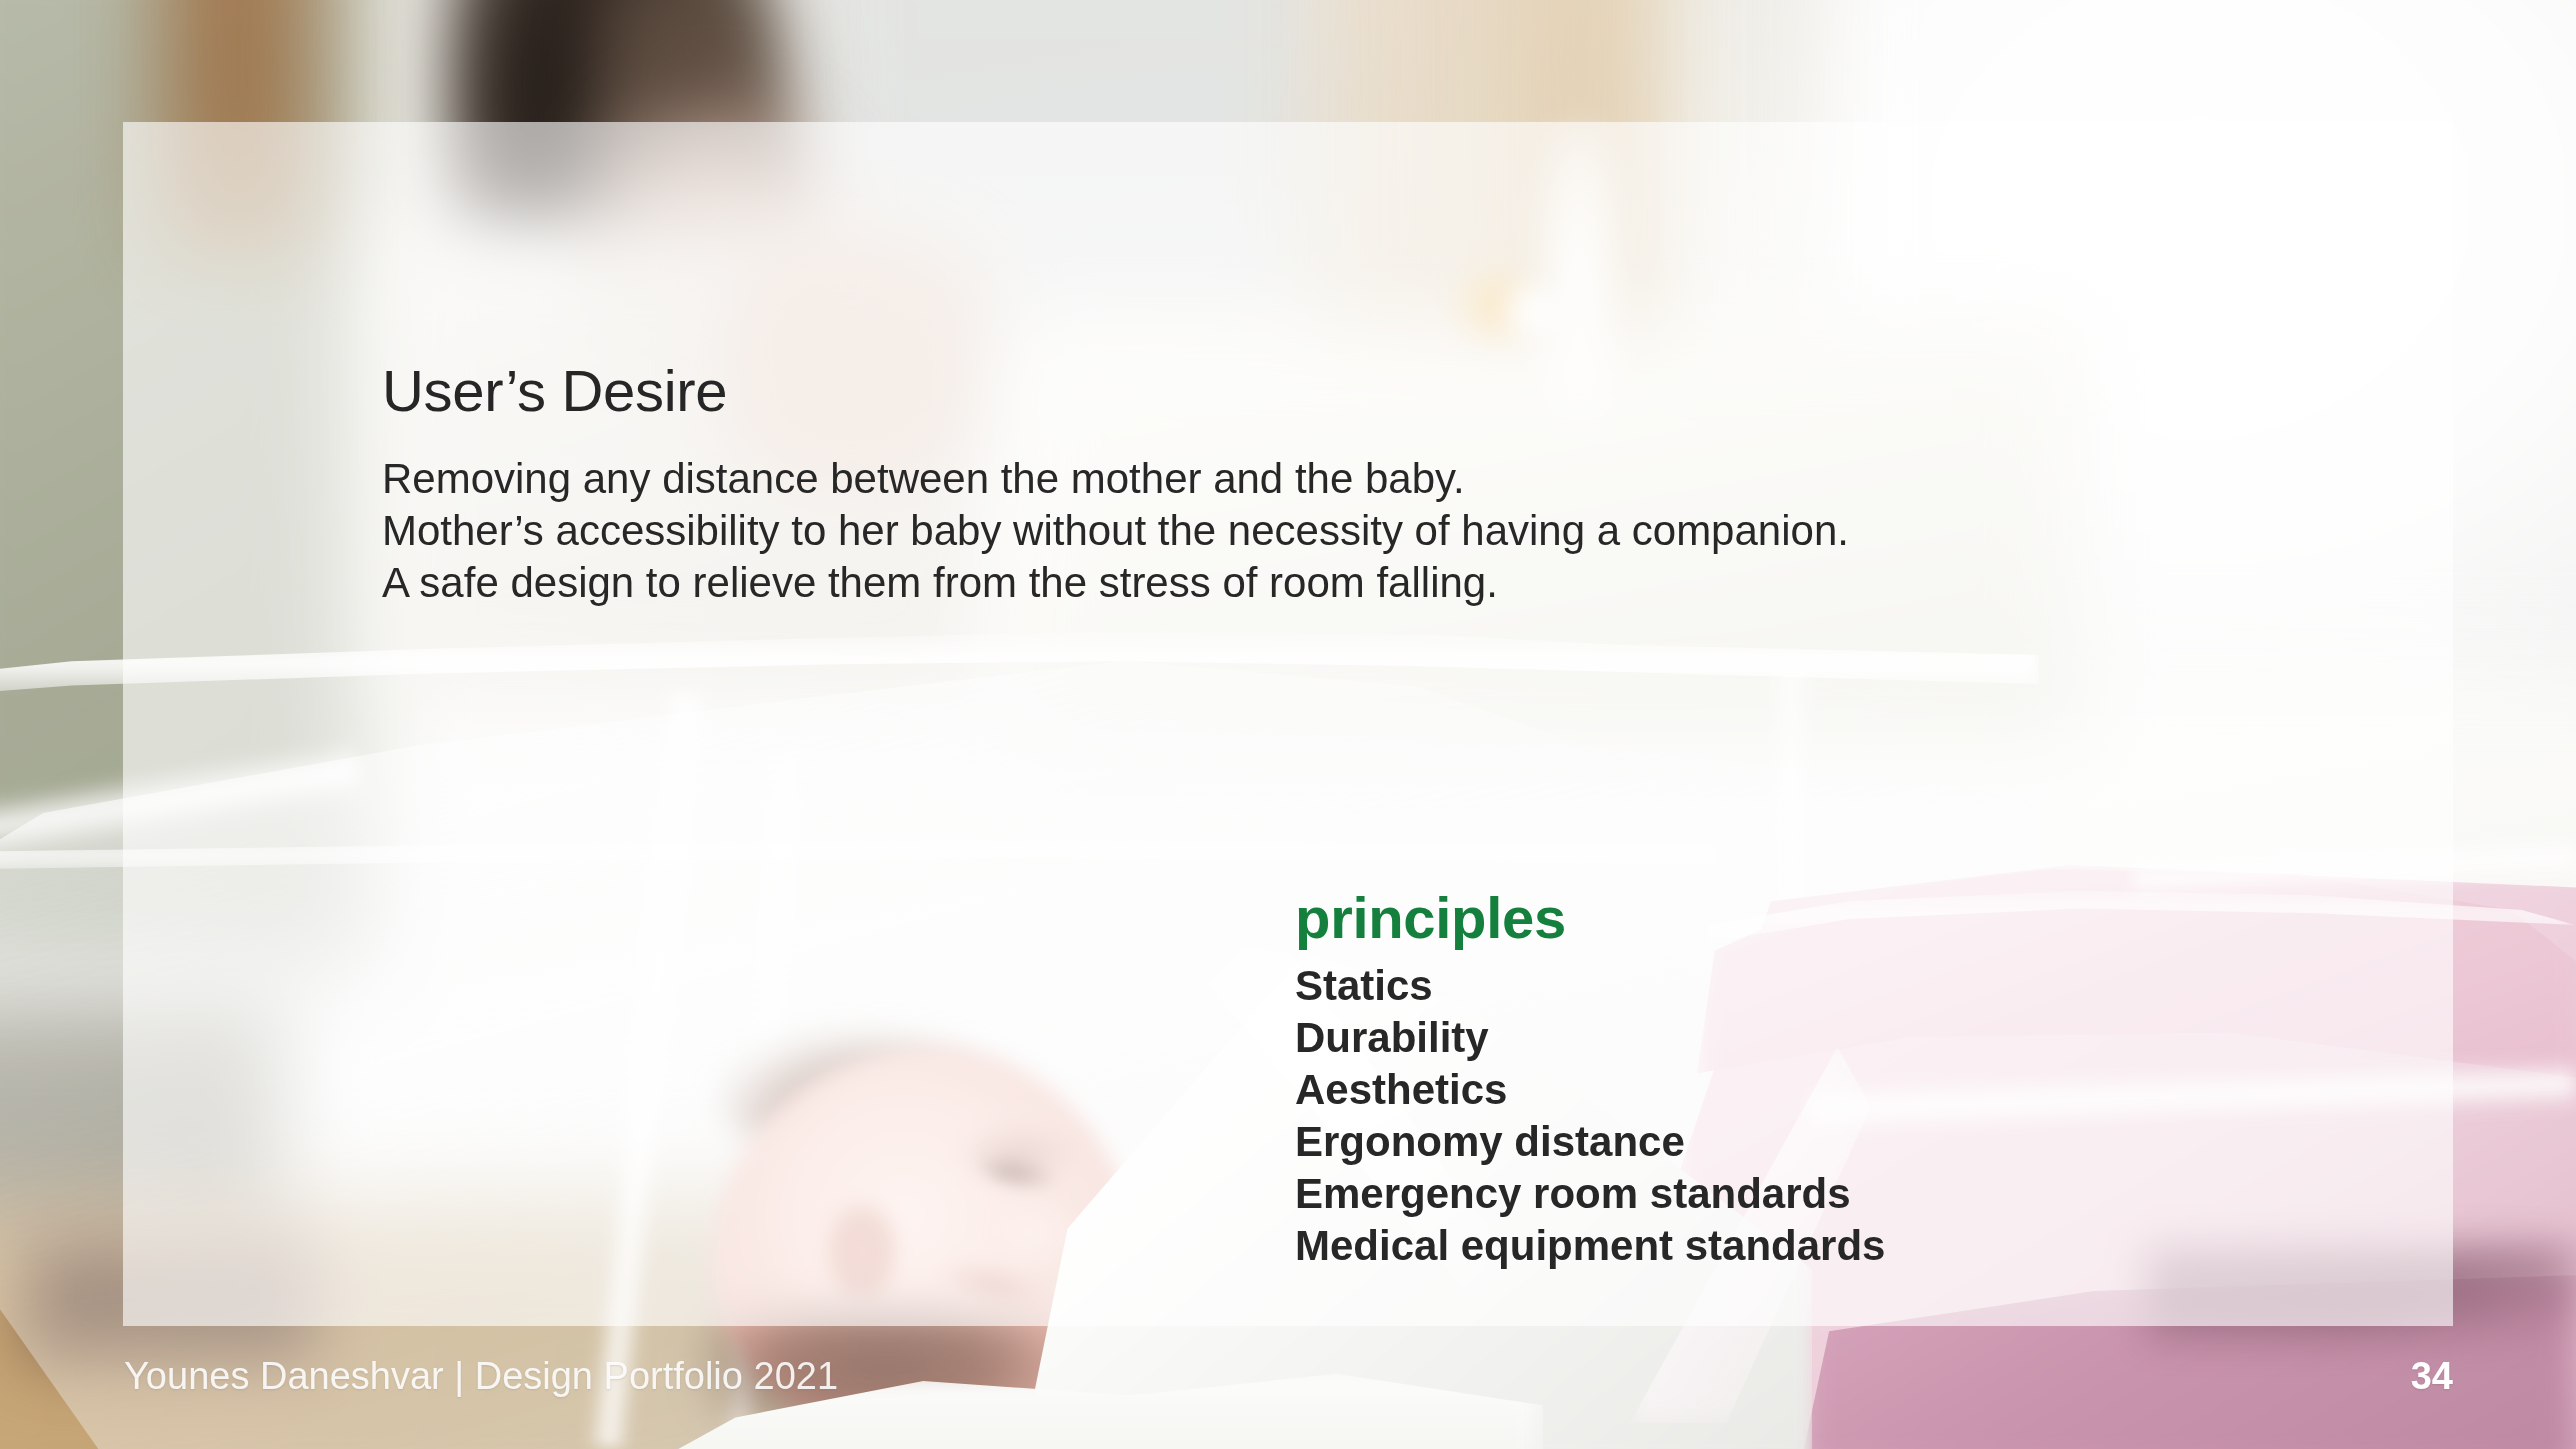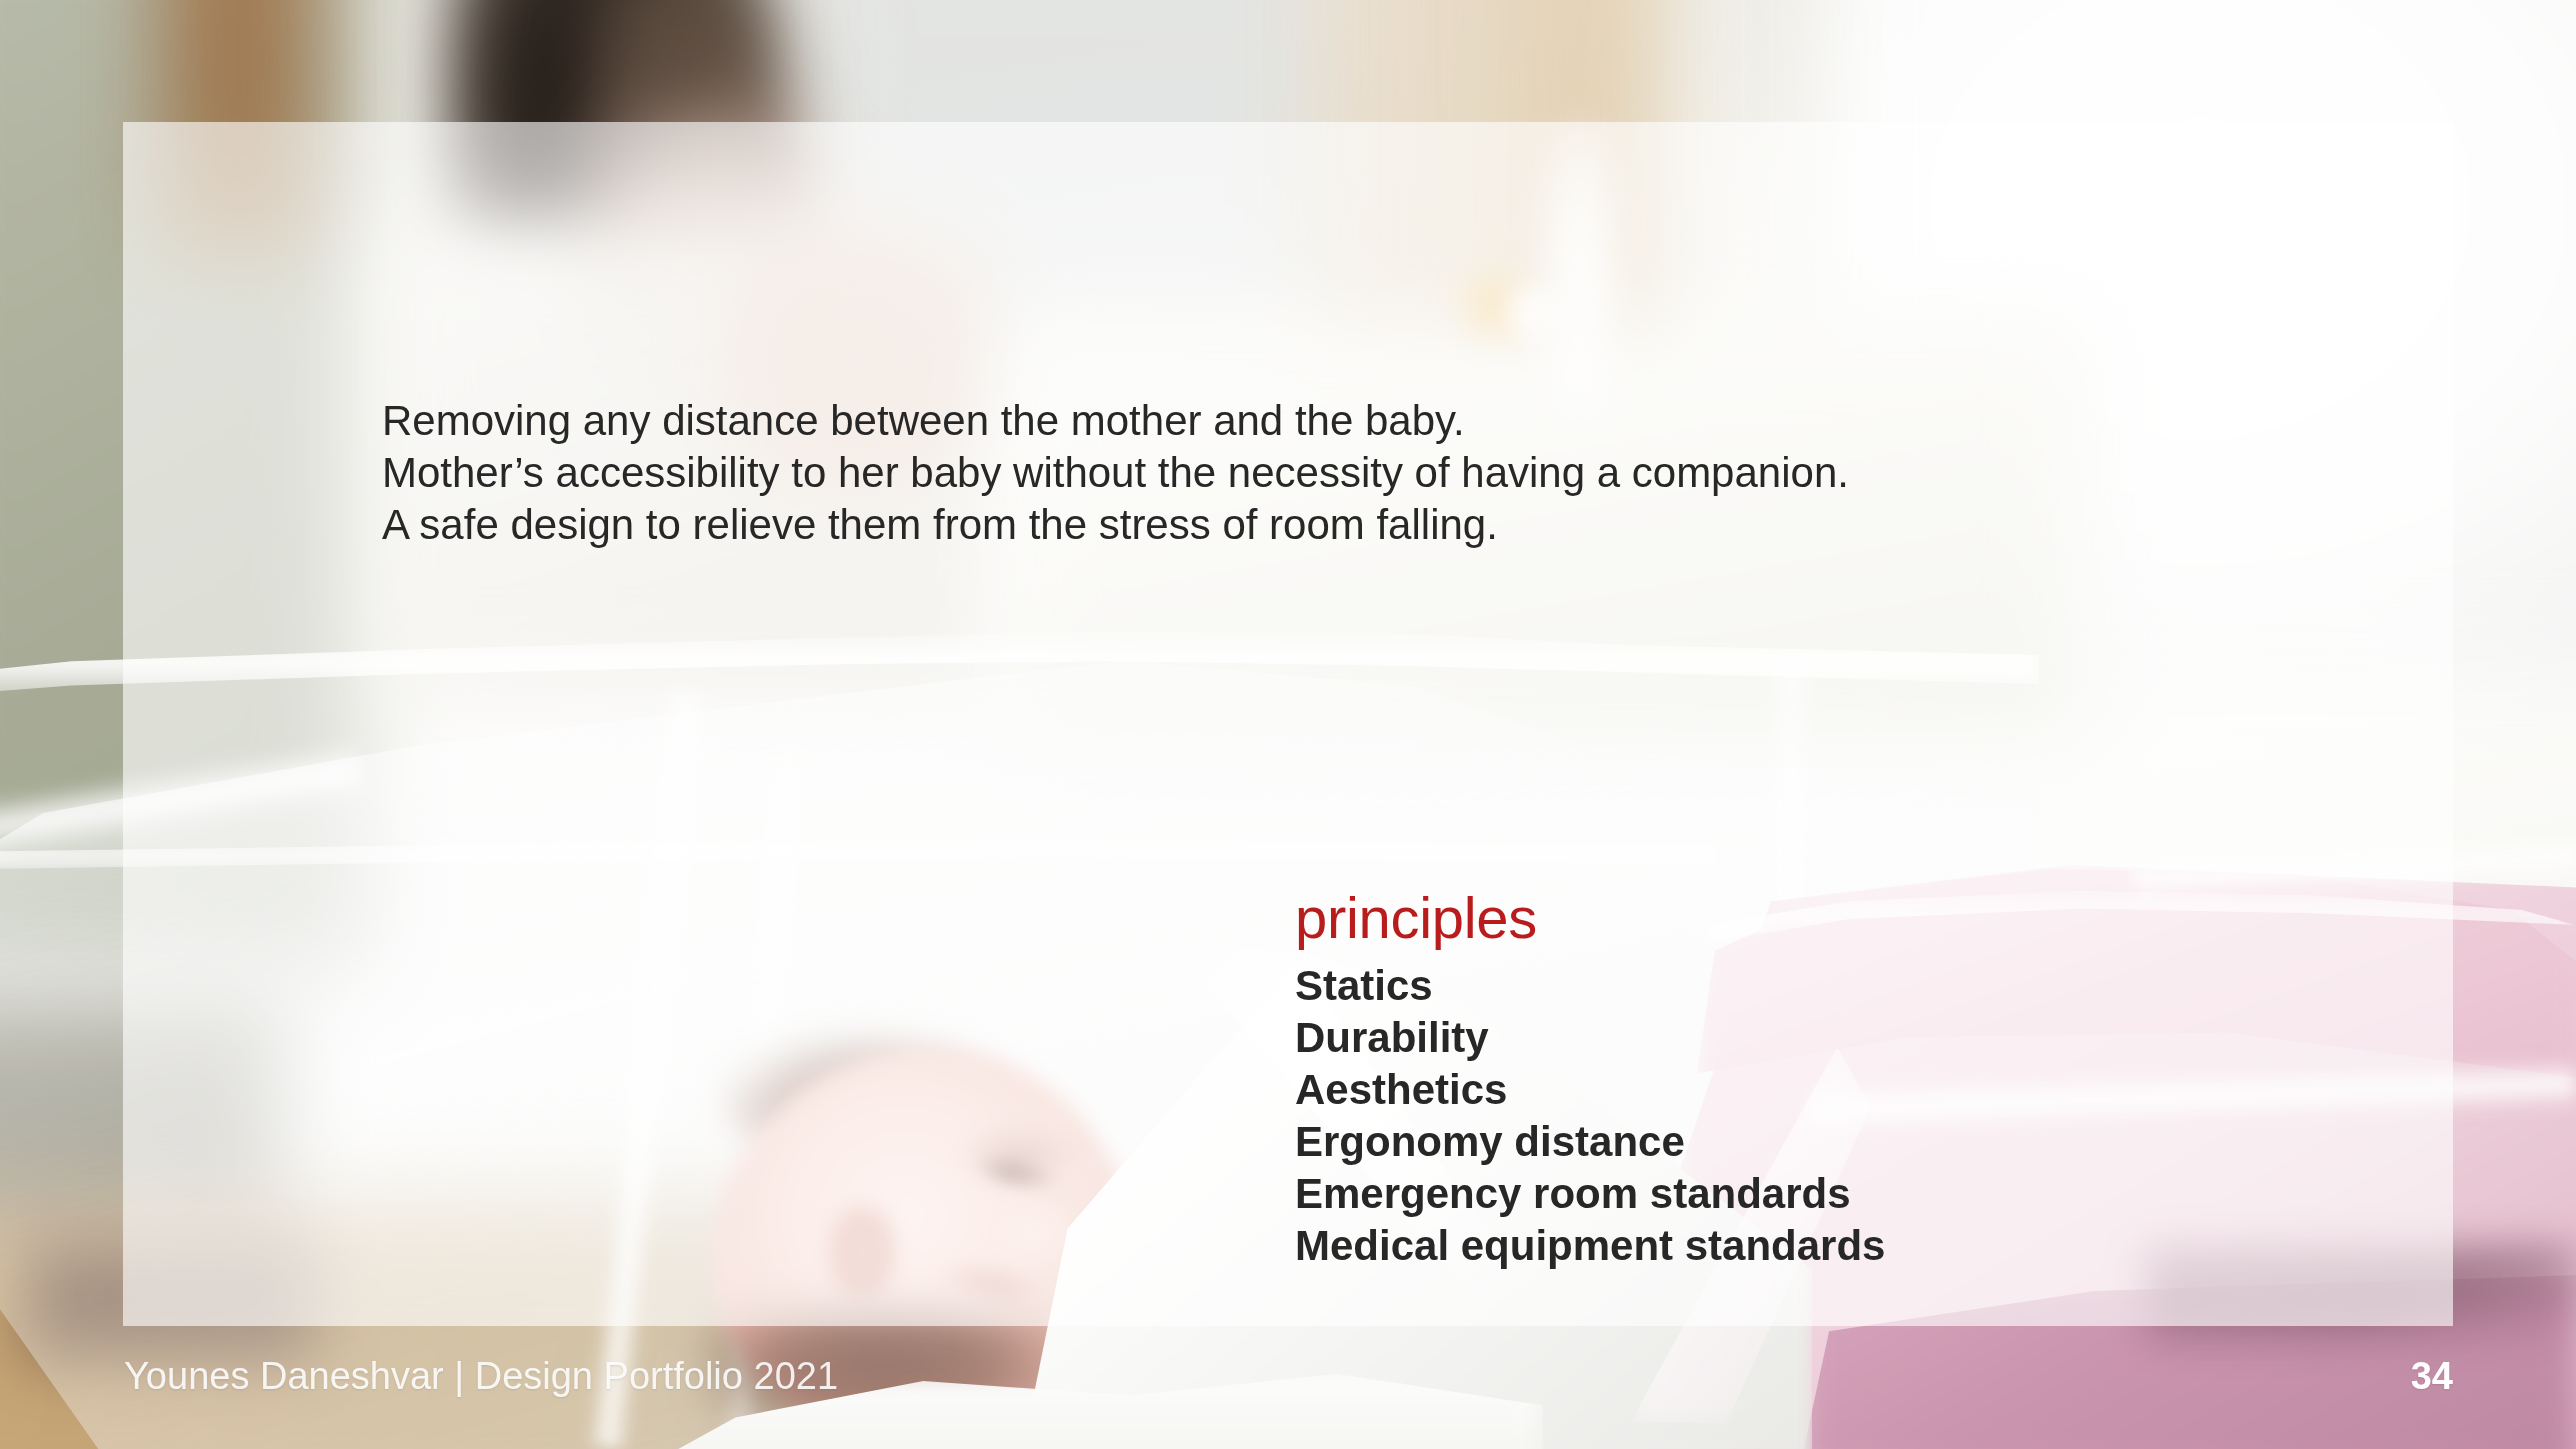--- a/index.html
+++ b/index.html
@@ -379,23 +379,23 @@
     color:#272727;
     white-space:nowrap;
   }
 
   .block-principles {
     position:absolute;
     left:1295px; top:889px;
   }
   .h-principles {
     font-size:58px;
-    font-weight:400;
+    font-weight:700;
     line-height:1.0;
-    color:#b91c1c;
+    color:#15803d;
     letter-spacing:-0.3px;
     white-space:nowrap;
   }
   .principle-list {
     margin-top:13.4px;
     list-style:none;
   }
   .principle-item {
     font-size:42px;
     font-weight:700;
@@ -482,20 +482,21 @@
 
     <div class="layer cr-spec"></div>
     <div class="layer cr-spec2"></div>
   </div>
 
   <div class="panel"></div>
 
   <div class="content">
 
     <div class="block-desire">
+      <div class="h-desire">User’s Desire</div>
       <div class="body-lines">
         <div class="body-line">Removing any distance between the mother and the baby.</div>
         <div class="body-line">Mother’s accessibility to her baby without the necessity of having a companion.</div>
         <div class="body-line">A safe design to relieve them from the stress of room falling.</div>
       </div>
     </div>
 
     <div class="block-principles">
       <div class="h-principles">principles</div>
       <ul class="principle-list">

